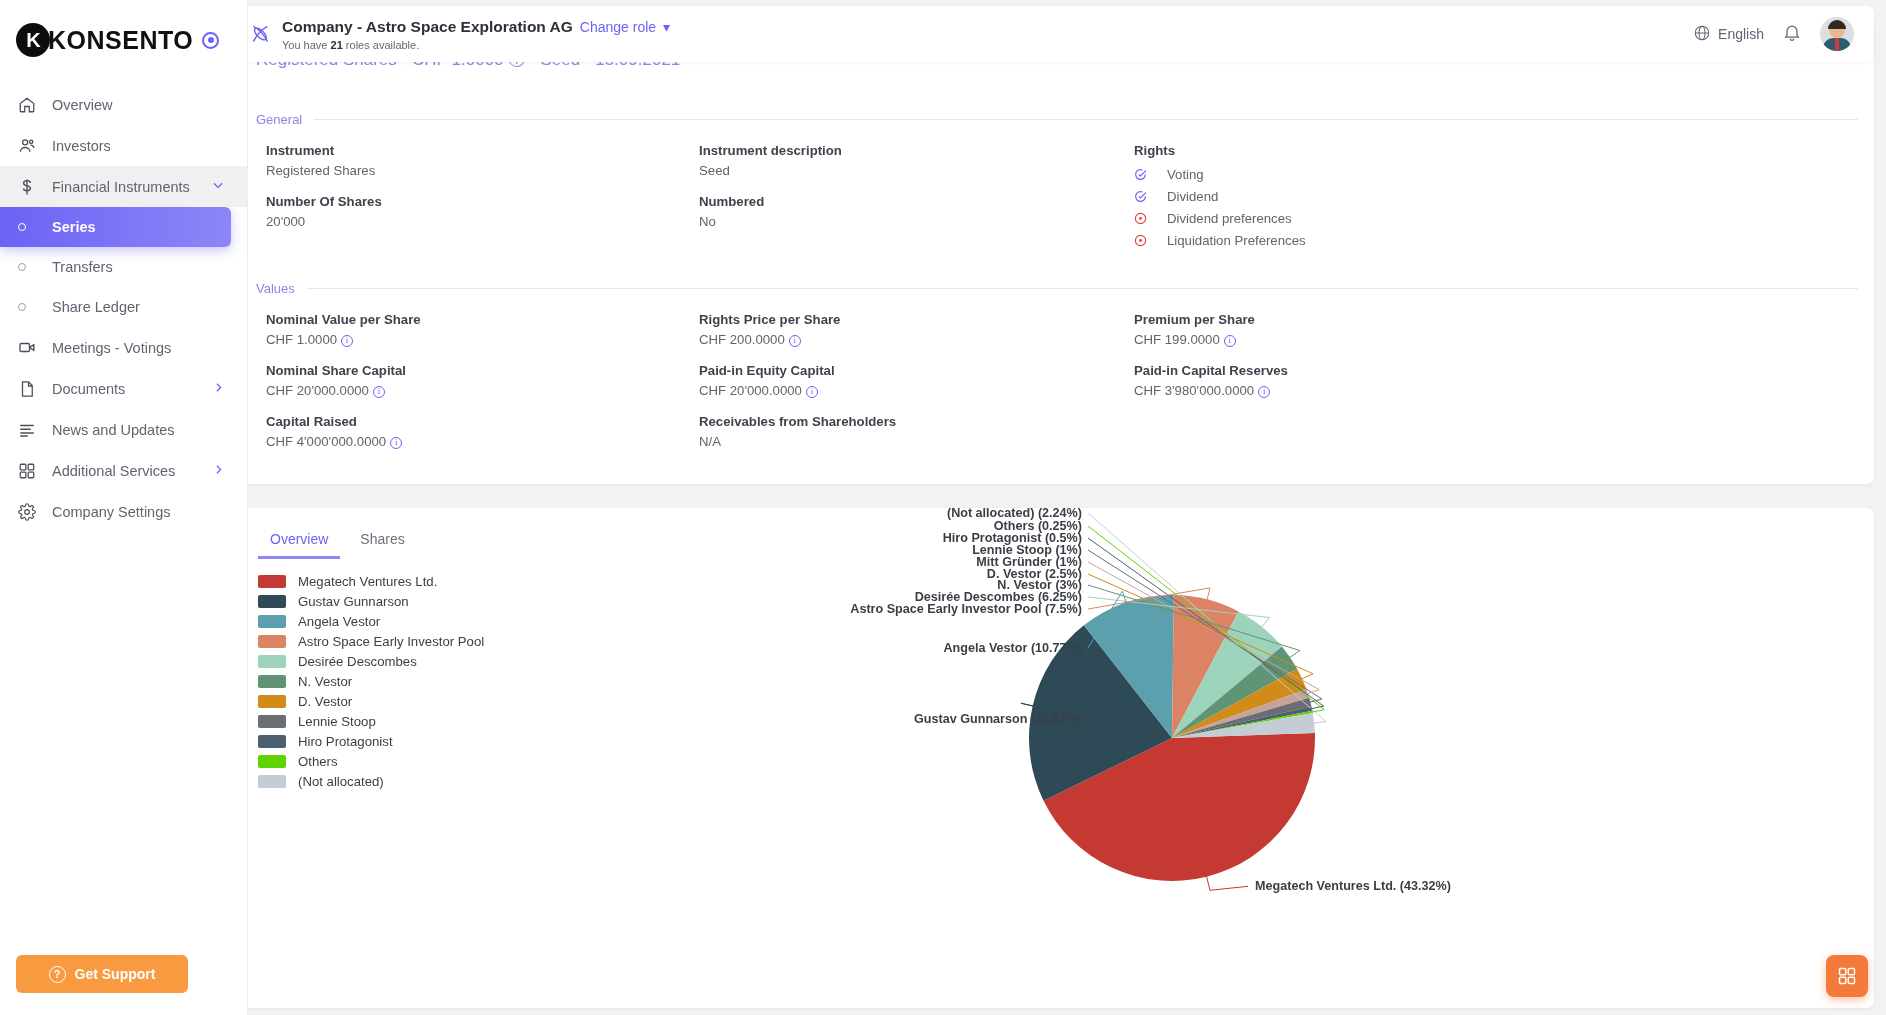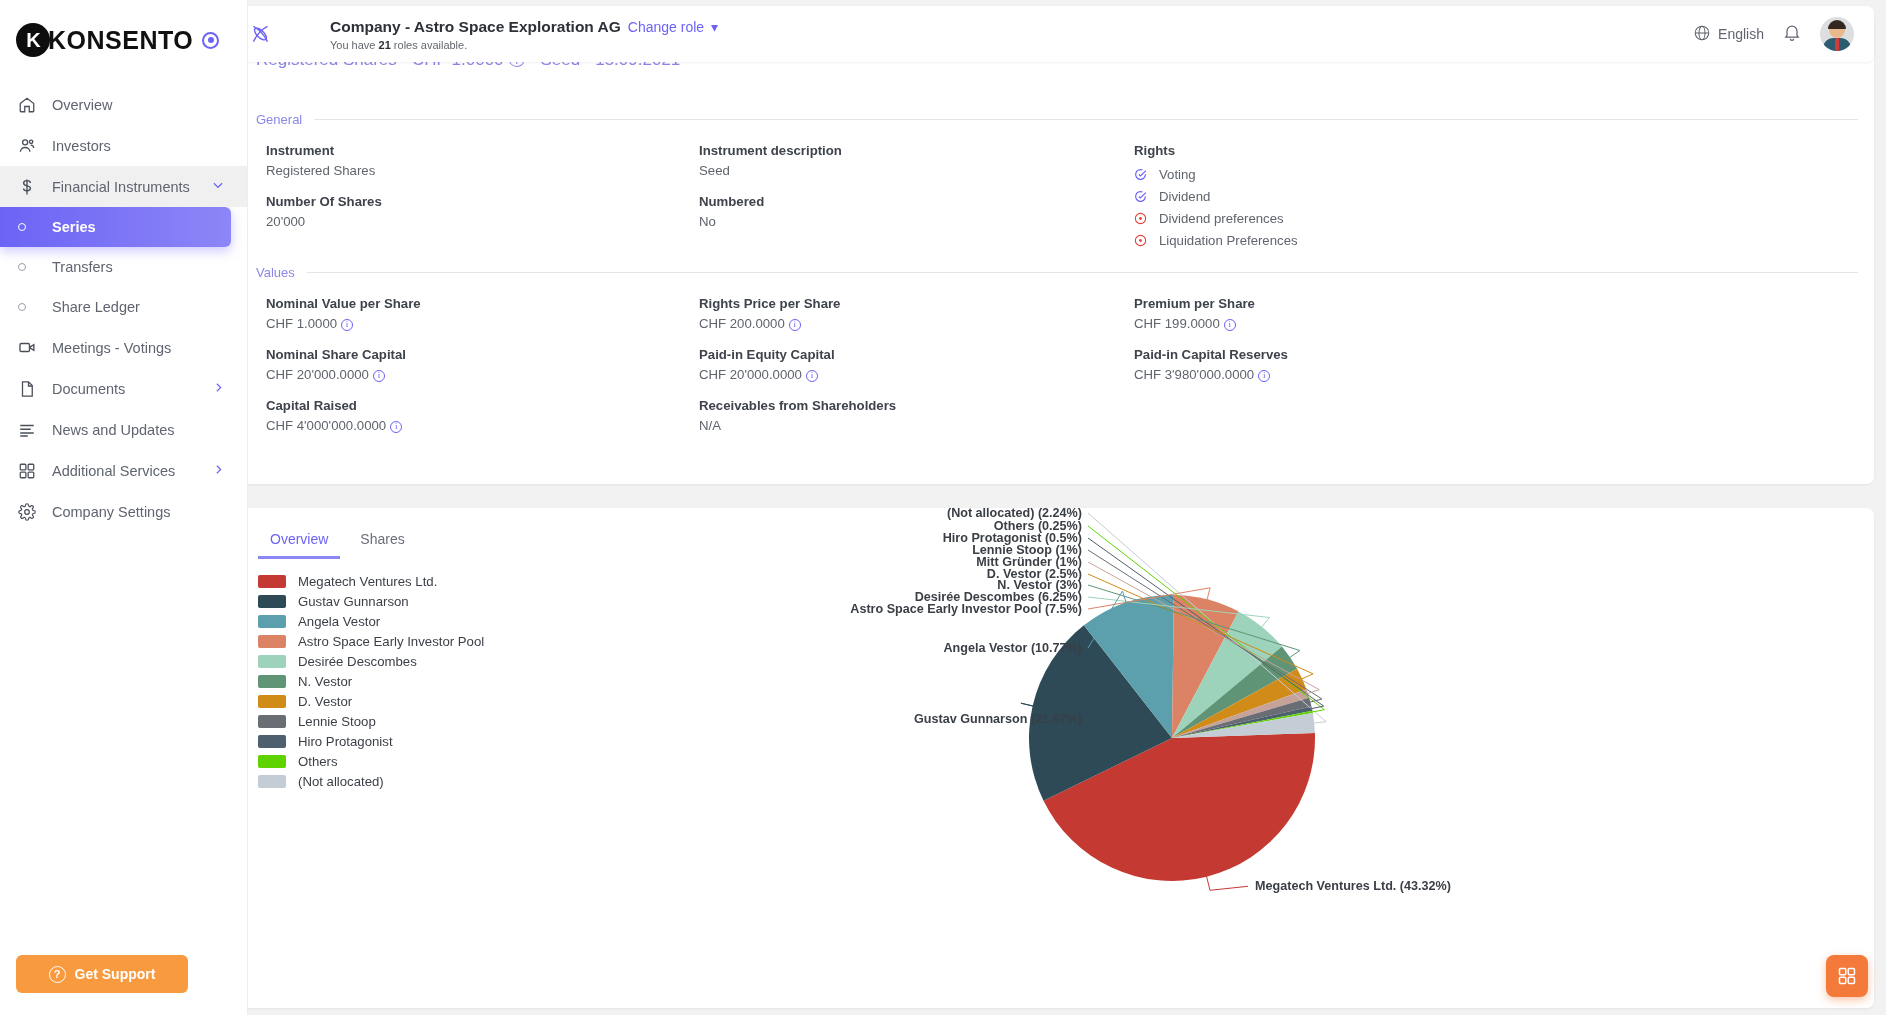--- a/index.html
+++ b/index.html
@@ -96,21 +96,20 @@
   }
 
   
   .topbar {
     position: absolute; left: 240px; top: 6px;
     width: 1634px; height: 56px;
     background: #fff; border-radius: 7px;
     display: flex; align-items: center;
     box-shadow: 0 1px 3px rgba(0,0,0,0.06);
     z-index: 4;
-    gap: 48px;
   }
   .topbar-logo { width: 42px; display: flex; justify-content: center; color:#6c63f5; }
   .tb-title { font-size: 15.5px; font-weight: 700; color: #2c3038; }
   .tb-change { font-size: 14px; color: #6c63f5; margin-left: 7px; cursor: pointer; }
   .tb-sub { font-size: 11px; color: #63686f; margin-top: 3px; }
   .tb-sub b { color: #2c3038; }
   .tb-right {
     margin-left: auto; display: flex; align-items: center;
     gap: 18px; padding-right: 20px;
   }
@@ -150,21 +149,21 @@
   .fld .k { font-size: 13.2px; color: #3e434c; font-weight: 600; }
   .fld .v { font-size: 13.2px; color: #5f646d; margin-top: 5px; }
   .info {
     display: inline-flex; align-items: center; justify-content: center;
     width: 12px; height: 12px; border-radius: 50%;
     border: 1px solid #6c63f5; color: #6c63f5;
     font-size: 9px; line-height: 1; margin-left: 4px;
     vertical-align: 1px; font-family: "Liberation Serif", serif; cursor: pointer;
   }
   .rights-list { margin-top: 9px; }
-  .right-row { display: flex; align-items: center; gap: 12px; margin-bottom: 7px; font-size: 13.2px; color: #5f646d; }
+  .right-row { display: flex; align-items: center; gap: 20px; margin-bottom: 7px; font-size: 13.2px; color: #5f646d; }
   .mark { width: 13px; height: 13px; flex: none; }
 
   
   .chart-card {
     position: absolute; left: 240px; top: 508px;
     width: 1634px; height: 500px;
     background: #fff; border-radius: 7px;
     box-shadow: 0 1px 3px rgba(0,0,0,0.06);
     z-index: 2; overflow: hidden;
   }
@@ -389,21 +388,21 @@
                     <circle cx="12" cy="12" r="2.6" fill="#e8413c" stroke="none"></circle>
                   </svg></span>
                 <span>Liquidation Preferences</span>
               </div>
             </div>
         </div>
       </div>
     </div>
   </div>
 
-  <div style="margin-top:10px;">
+  <div style="margin-top:26px;">
     <div class="sec-head">
       <span>Values</span>
       <span class="line"></span>
     </div>
     <div class="grid3">
       <div class="col c1">
           <div class="fld">
         <div class="k">Nominal Value per Share</div>
         <div class="v"><span>CHF 1.0000</span><span class="info">i</span></div>
       </div>

